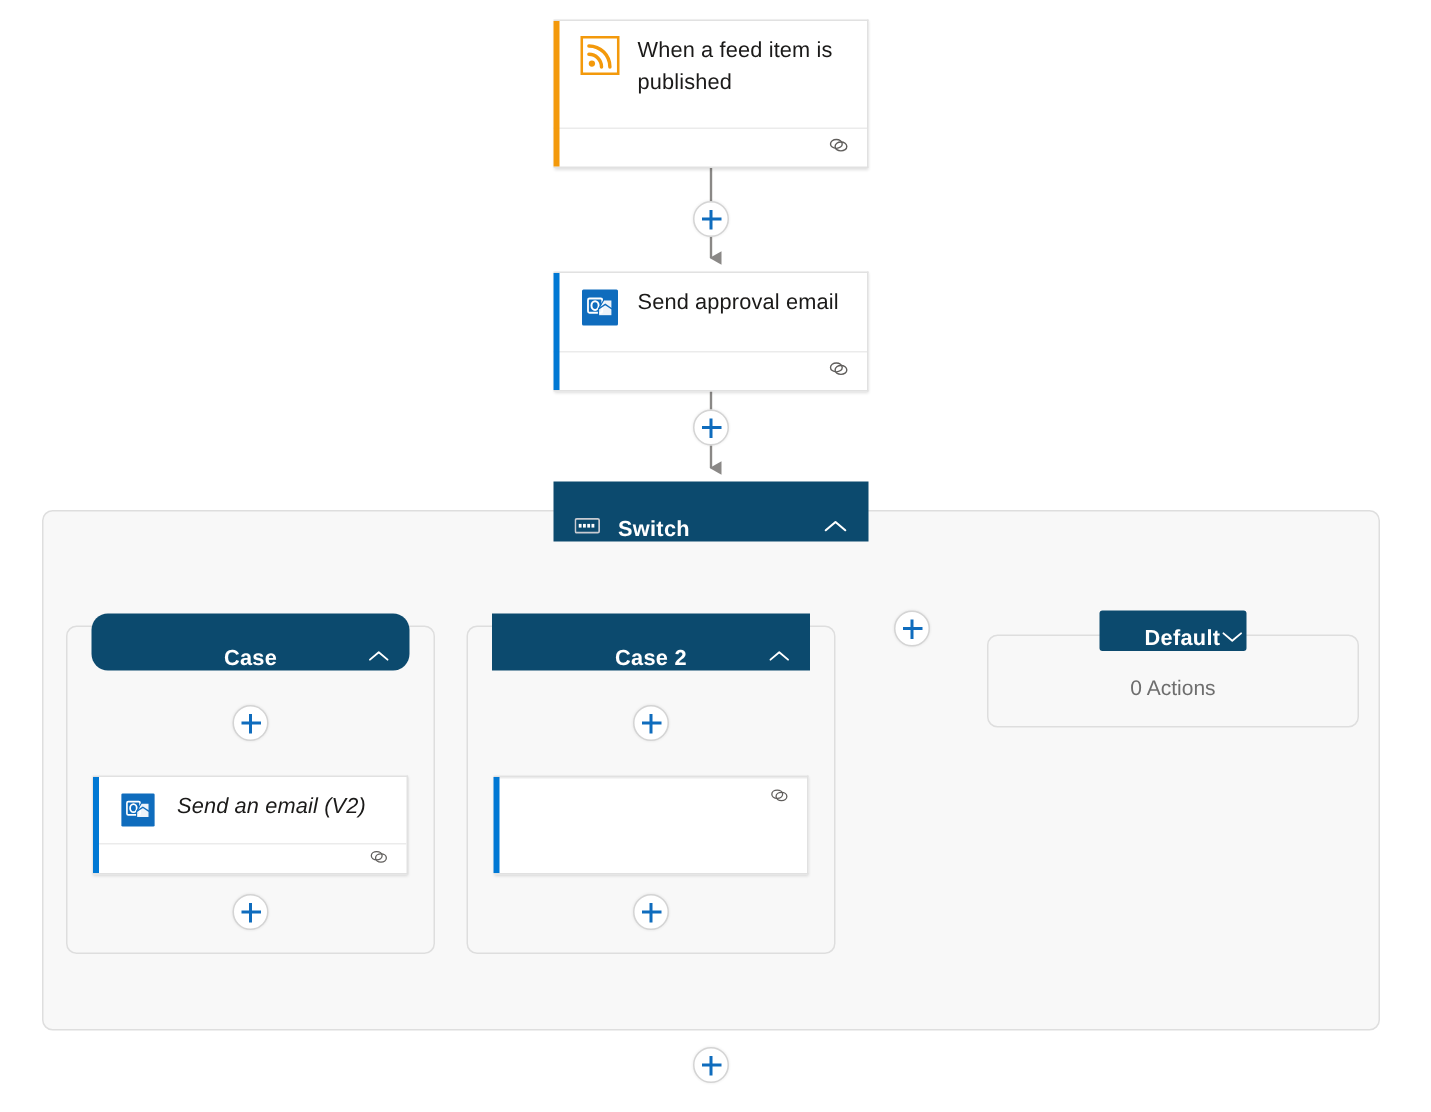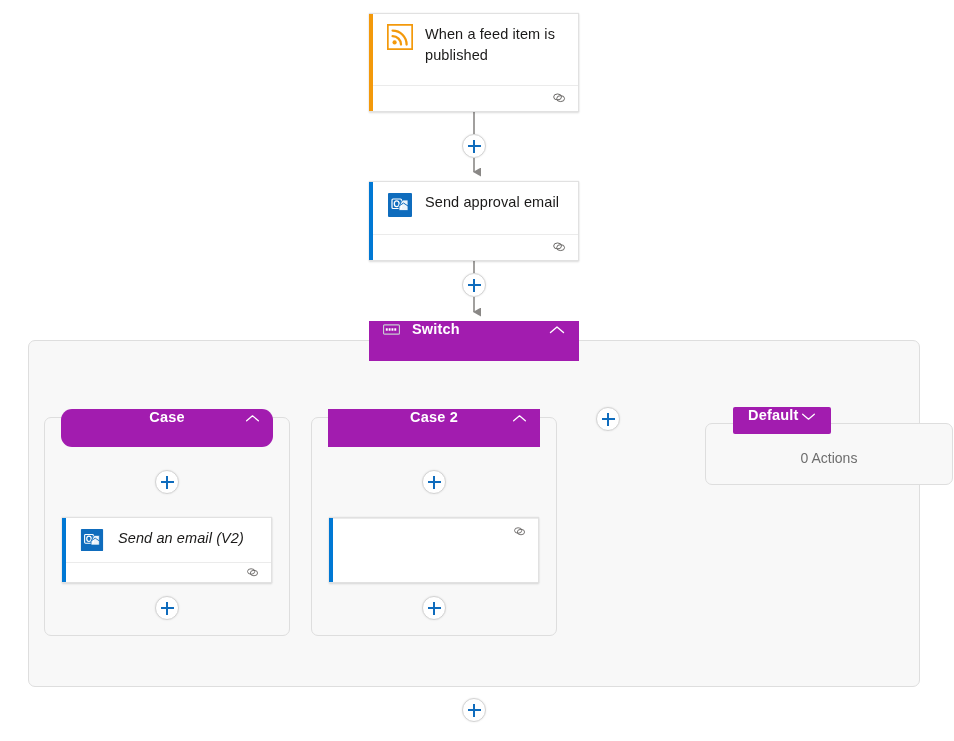--- a/index.html
+++ b/index.html
@@ -74,41 +74,41 @@
   }
   .plus::before, .plus::after {
     content: ""; position: absolute; background: #0f6cbd;
   }
   .plus::before { width: 13px; height: 1.8px; }
   .plus::after  { height: 13px; width: 1.8px; }
 
   
   .bar {
     position: absolute;
-    background: #a21caf;
+    background: #0c4a6e;
     color: #ffffff;
-    display: flex; align-items: flex-start;
+    display: flex; align-items: flex-end;
     z-index: 5;
     cursor: pointer;
   }
   .bar .bar-label {
     font-size: 14.5px;
     font-weight: bold;
     letter-spacing: .2px;
     white-space: nowrap;
   }
   .bar .chev { margin-left: auto; display: block; }
 
   
   #switch-bar { padding: 0 14px; gap: 12px; }
   
   .bar.case-bar { justify-content: center; padding: 0 14px; }
   .bar.case-bar .chev { position: absolute; right: 13px; margin-left: 0; }
   
-  #default-bar { padding: 0 15px; border-radius: 2px; }
+  #default-bar { padding: 0 30px; border-radius: 2px; }
 
   
   .scope {
     position: absolute;
     background: #f8f8f8;
     border: 1px solid #dedede;
     border-radius: 7px;
     z-index: 1;
   }
   .case-scope {
@@ -302,21 +302,21 @@
           <ellipse cx="10.3" cy="8.2" rx="4.2" ry="3.2" fill="none" stroke="#605e5c" stroke-width="1"></ellipse>
         </svg>
       </span>
     </div>
   </div>
 
   <div class="plus" style="left:422px; top:596px;"></div>
 
   <div class="plus" style="left:596px; top:407px;"></div>
 
-  <div class="default-scope" style="left:658px; top:423px; width:248px; height:62px;margin-left:47px;">
+  <div class="default-scope" style="left:658px; top:423px; width:248px; height:62px;">
     <span class="default-actions">0 Actions</span>
   </div>
 
   <div class="bar" id="default-bar" style="left:733px; top:407px; width:98px; height:27px;">
     <span class="bar-label">Default</span>
     <span class="chev">
       <svg viewBox="0 0 16 10" width="15" height="9" xmlns="http://www.w3.org/2000/svg">
         <path d="M1.5,2.5 L8,8 L14.5,2.5" fill="none" stroke="#ffffff" stroke-width="1.4" stroke-linecap="round" stroke-linejoin="round"></path>
       </svg>
     </span>

